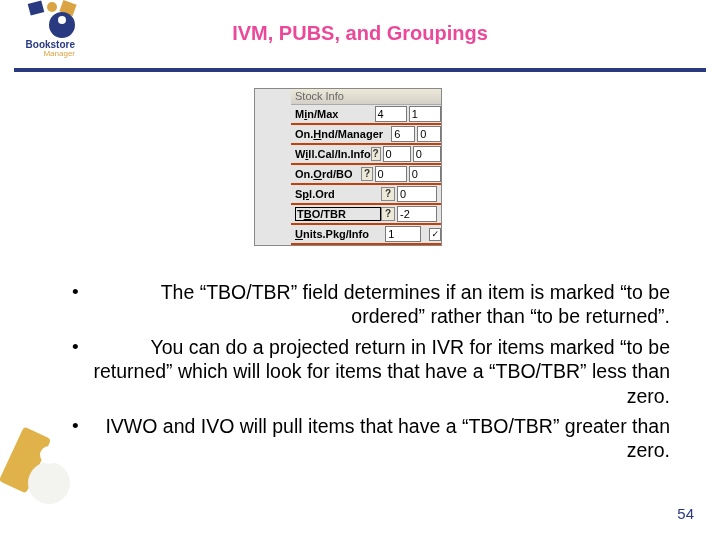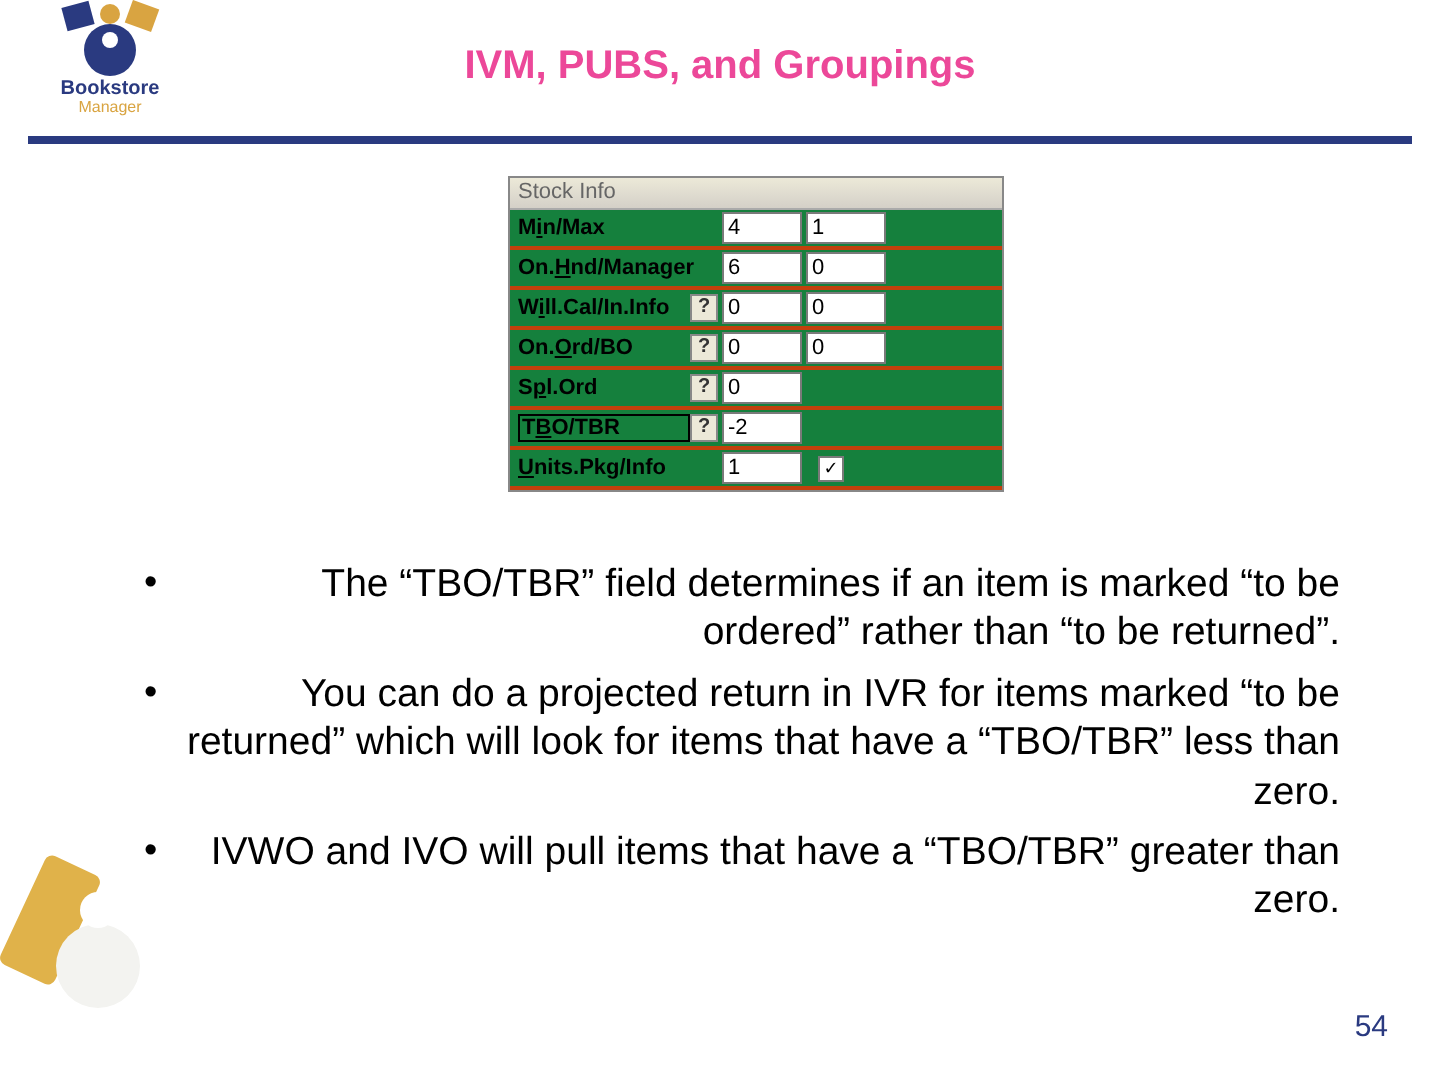--- a/index.html
+++ b/index.html
@@ -7,26 +7,26 @@
     width: 720px;
     height: 540px;
     background: #fff;
     font-family: Arial, Helvetica, sans-serif;
     position: relative;
     overflow: hidden;
   }
   .logo {
     position: absolute;
     top: 2px;
-    left: 20px;
+    left: 5px;
     width: 70px;
     height: 70px;
     display: flex;
     flex-direction: column;
-    align-items: center;
+    align-items: flex-end;
   }
   .logo-top {
     display: flex;
     gap: 4px;
     margin-bottom: -2px;
   }
   .book1 { width: 14px; height: 12px; background: #2a3a80; transform: rotate(-15deg); }
   .ball { width: 10px; height: 10px; background: #d9a441; border-radius: 50%; }
   .book2 { width: 14px; height: 12px; background: #d9a441; transform: rotate(20deg); }
   .person {
@@ -66,25 +66,26 @@
     top: 68px;
     left: 14px;
     right: 14px;
     height: 4px;
     background: #2a3a80;
   }
   .screenshot {
     position: absolute;
     top: 88px;
     left: 254px;
-    width: 248px;
-    background: #15803d;
+    width: 188px;
+    background: #e5e5e5;
     border: 1px solid #888;
     font-family: Tahoma, Arial, sans-serif;
     font-size: 11px;
+    padding-left: 36px;
   }
   .ss-header {
     background: linear-gradient(#ece9d8, #d4d0c8);
     padding: 1px 4px 2px 4px;
     color: #666;
     font-size: 11px;
     border-bottom: 1px solid #aaa;
   }
   .ss-row {
     display: flex;

